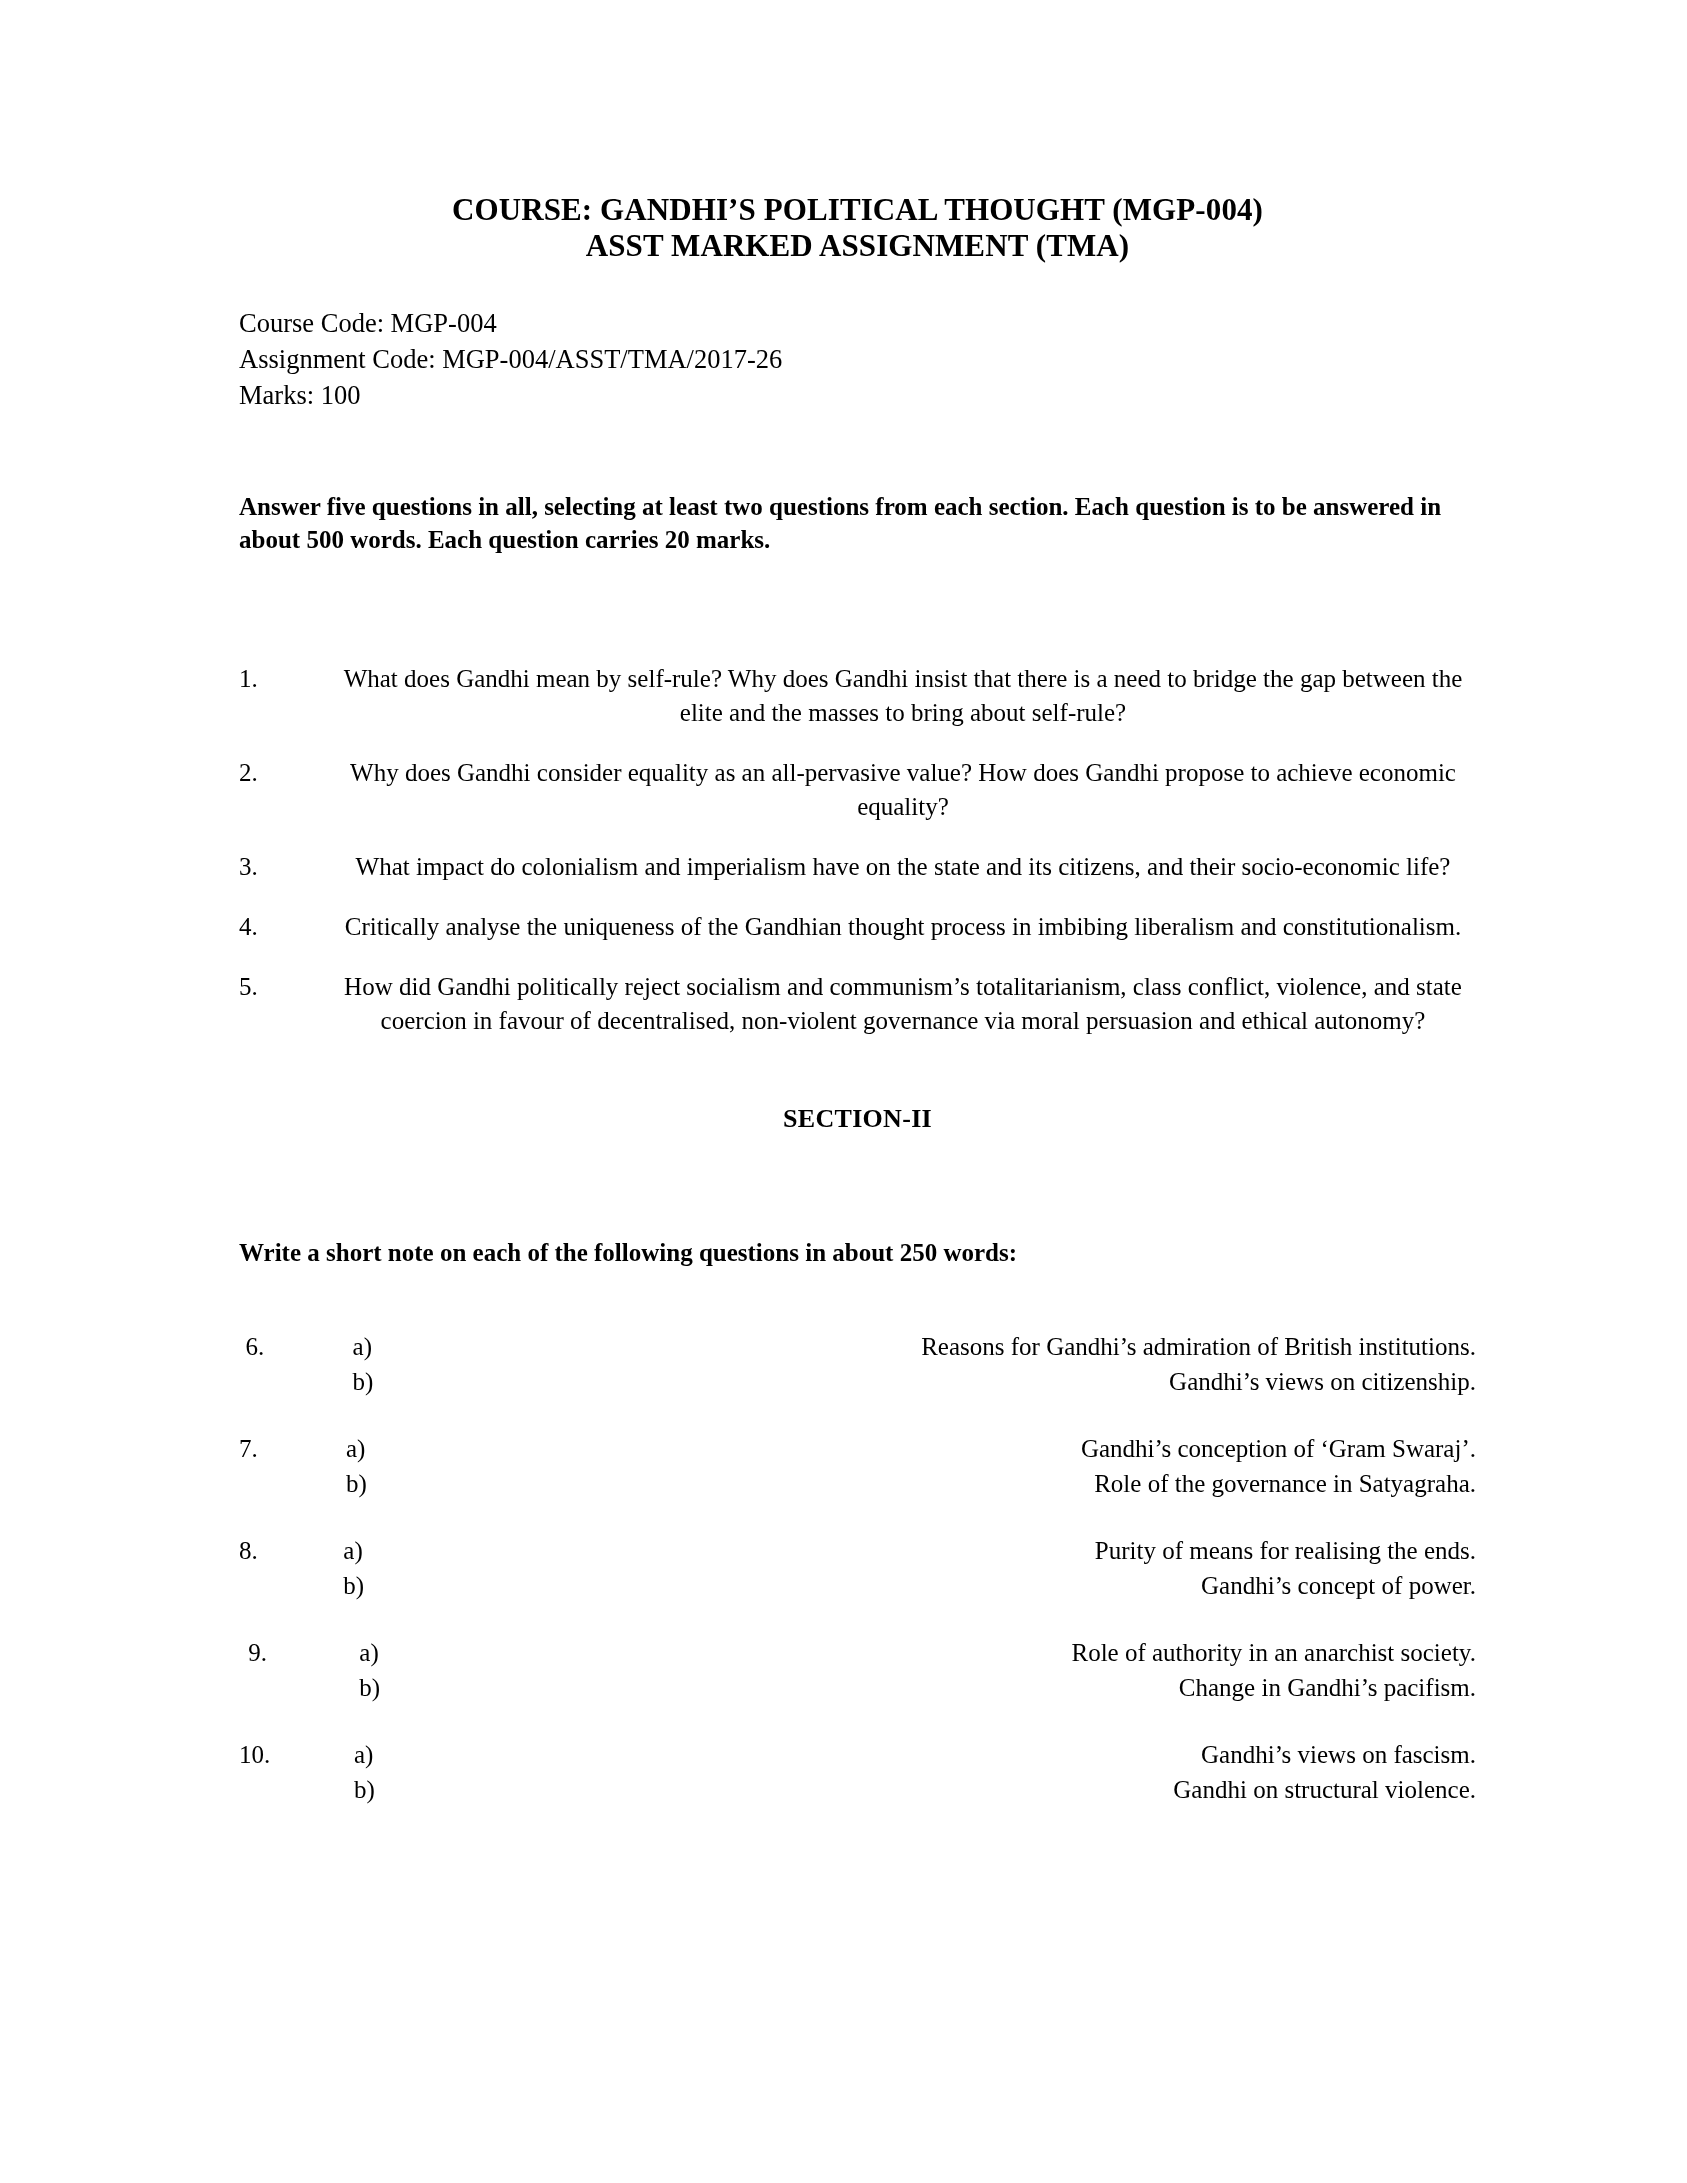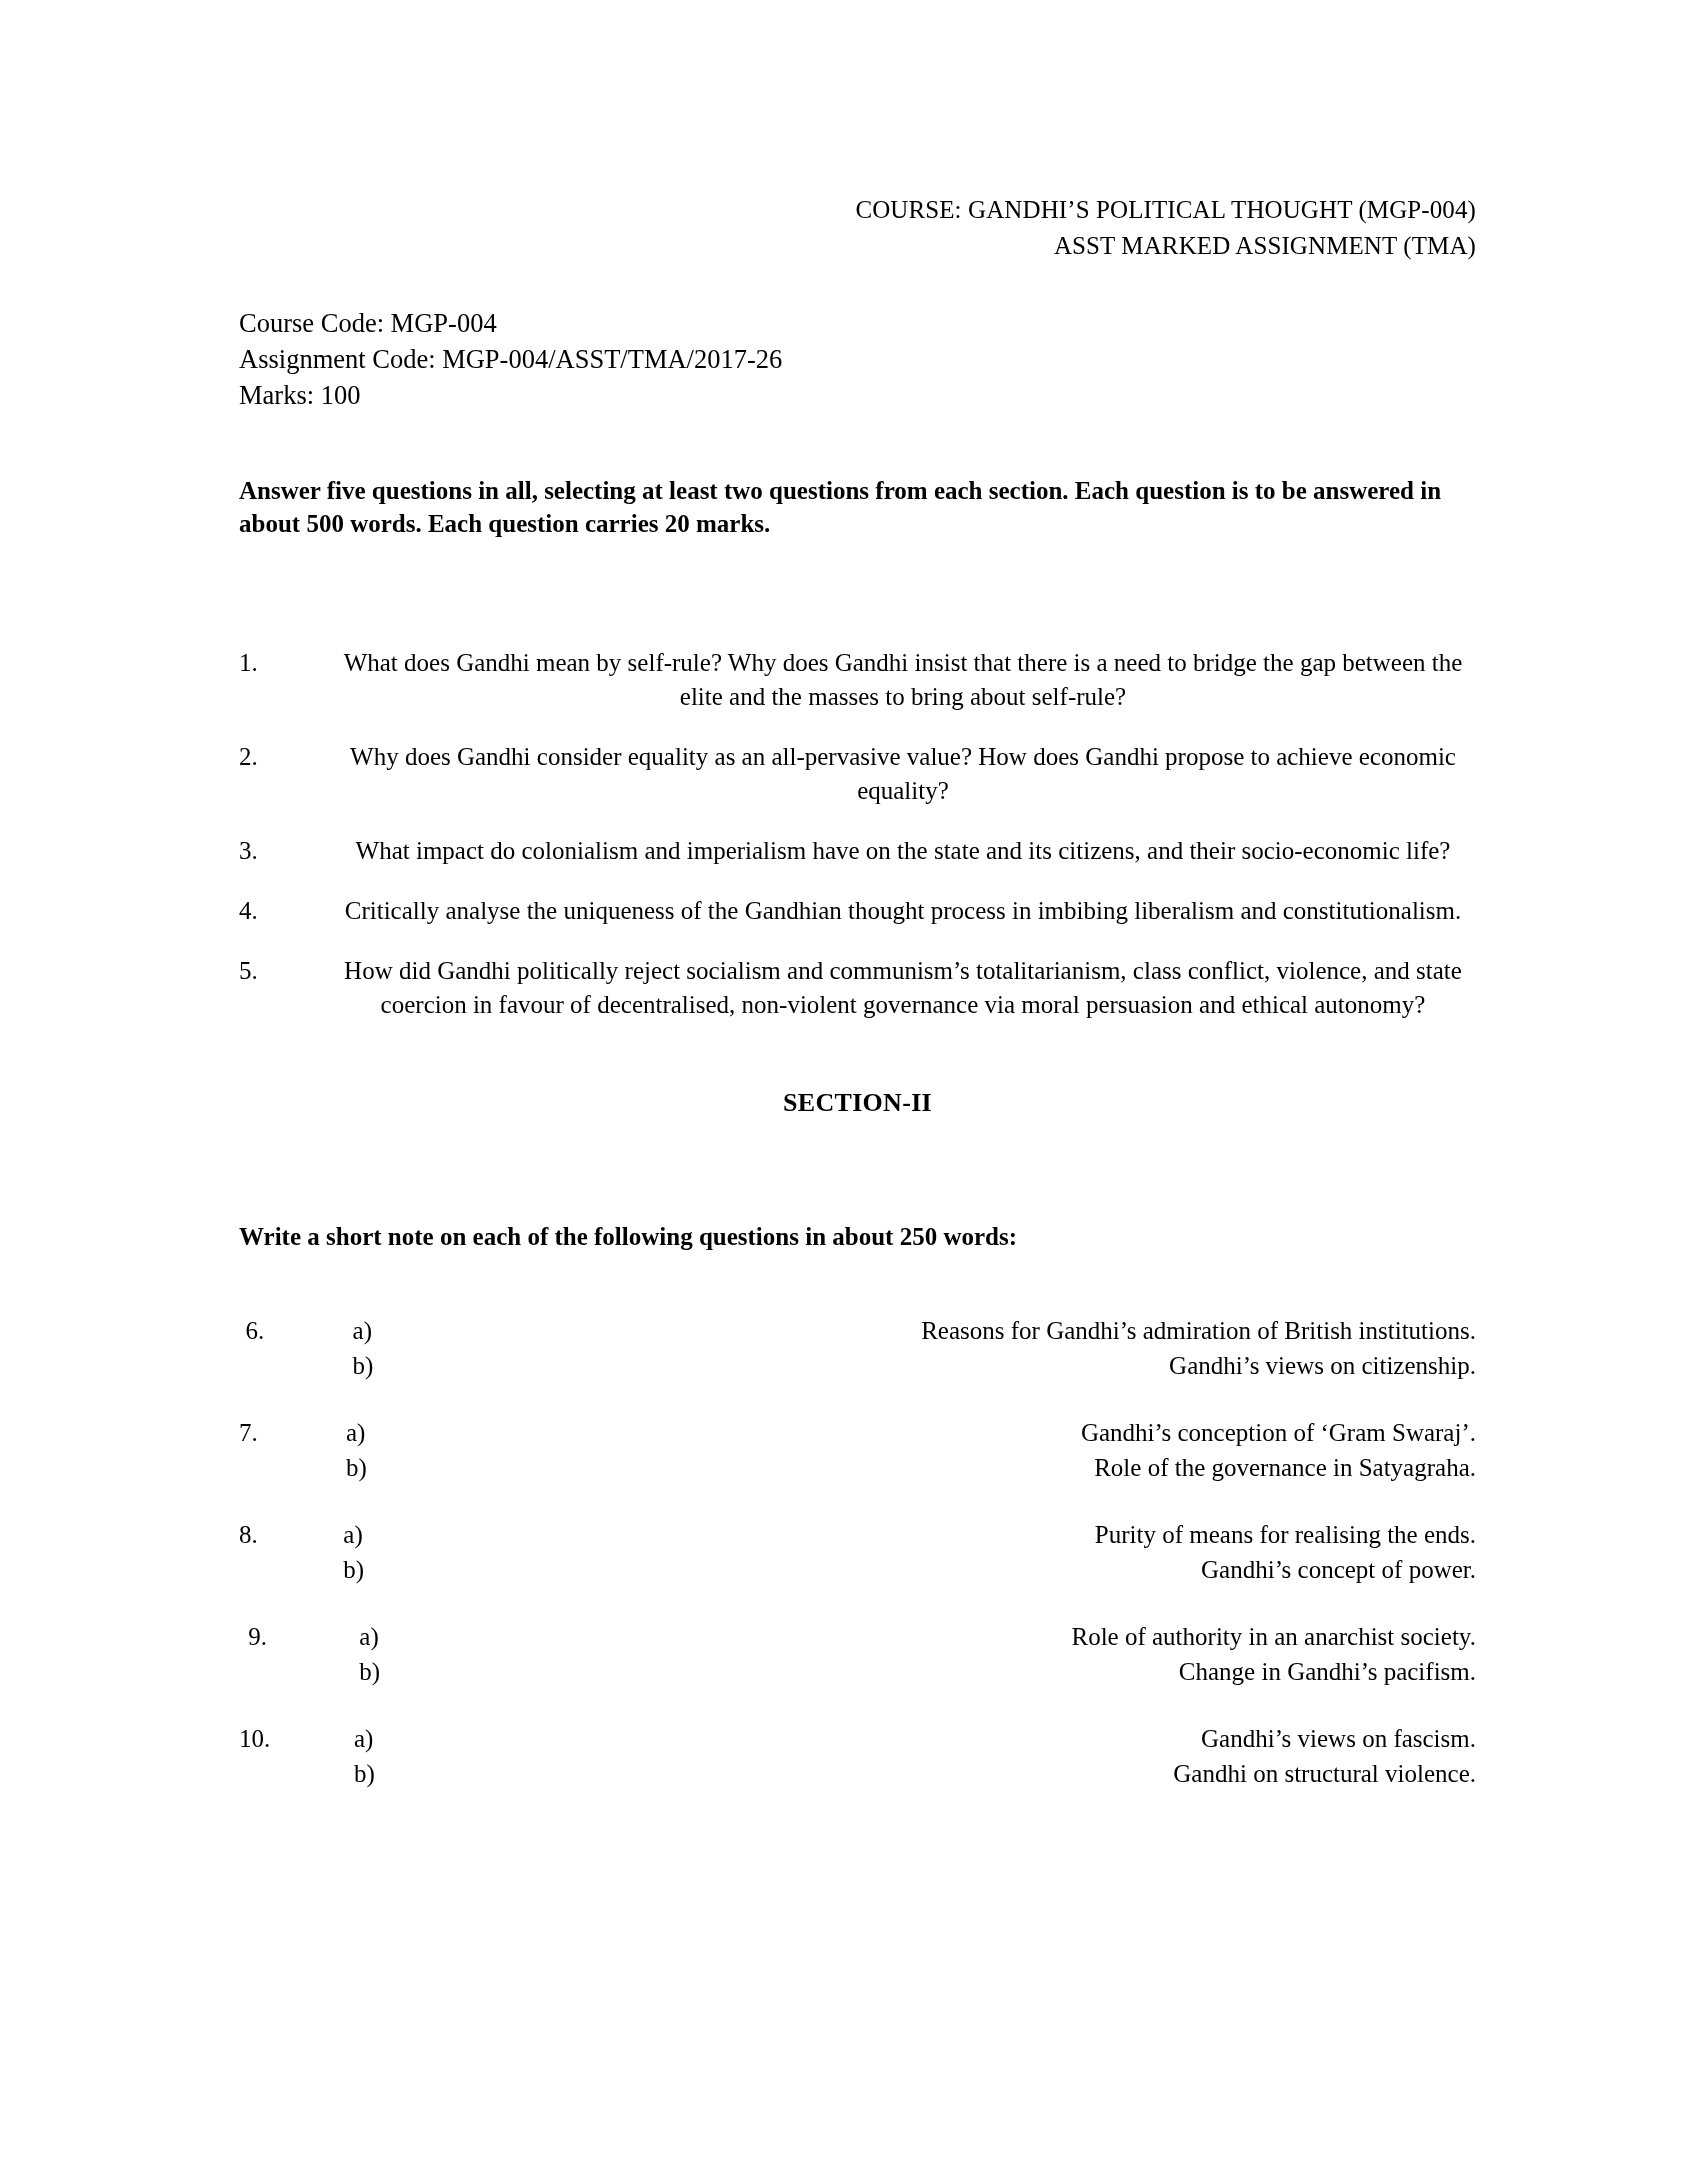--- a/index.html
+++ b/index.html
@@ -20,42 +20,43 @@
   }
   .content {
     position: absolute;
     left: 239px;
     top: 0;
     width: 1237px;   
   }
 
   
   .doc-title {
-    text-align: right;
-    font-weight: normal;
-    font-size: 25px;
+    text-align: center;
+    font-weight: bold;
+    font-size: 31px;
     line-height: 36px;
     letter-spacing: 0.1px;
   }
   .doc-title .line1 { display: block; }
   .doc-title .line2 { display: block; }
 
   .code-block {
     font-weight: normal;
     font-size: 26.5px;
     line-height: 36px;
   }
   .code-block > div { display: block; }
 
   
   .instruction {
     font-weight: bold;
     font-size: 25px;
     line-height: 33px;
     text-align: left;
+    margin-top: 16px;
   }
 
   
   .section-heading {
     text-align: center;
     font-weight: bold;
     font-size: 26px;
     line-height: 34px;
     letter-spacing: 0.3px;
   }

